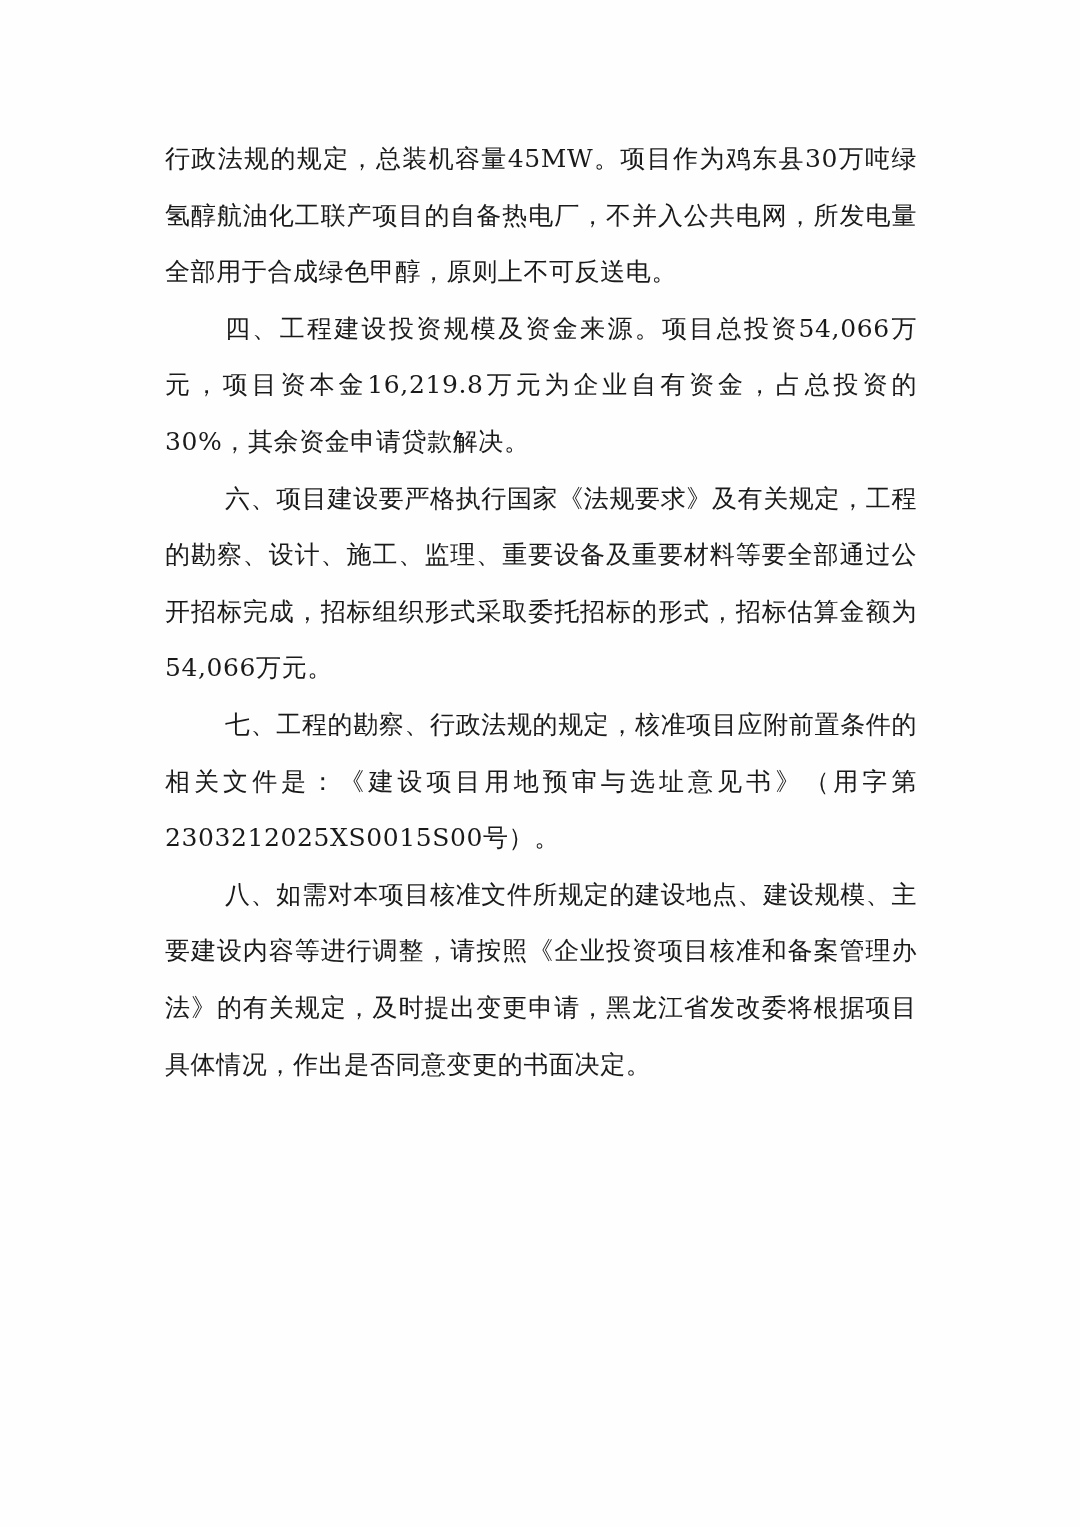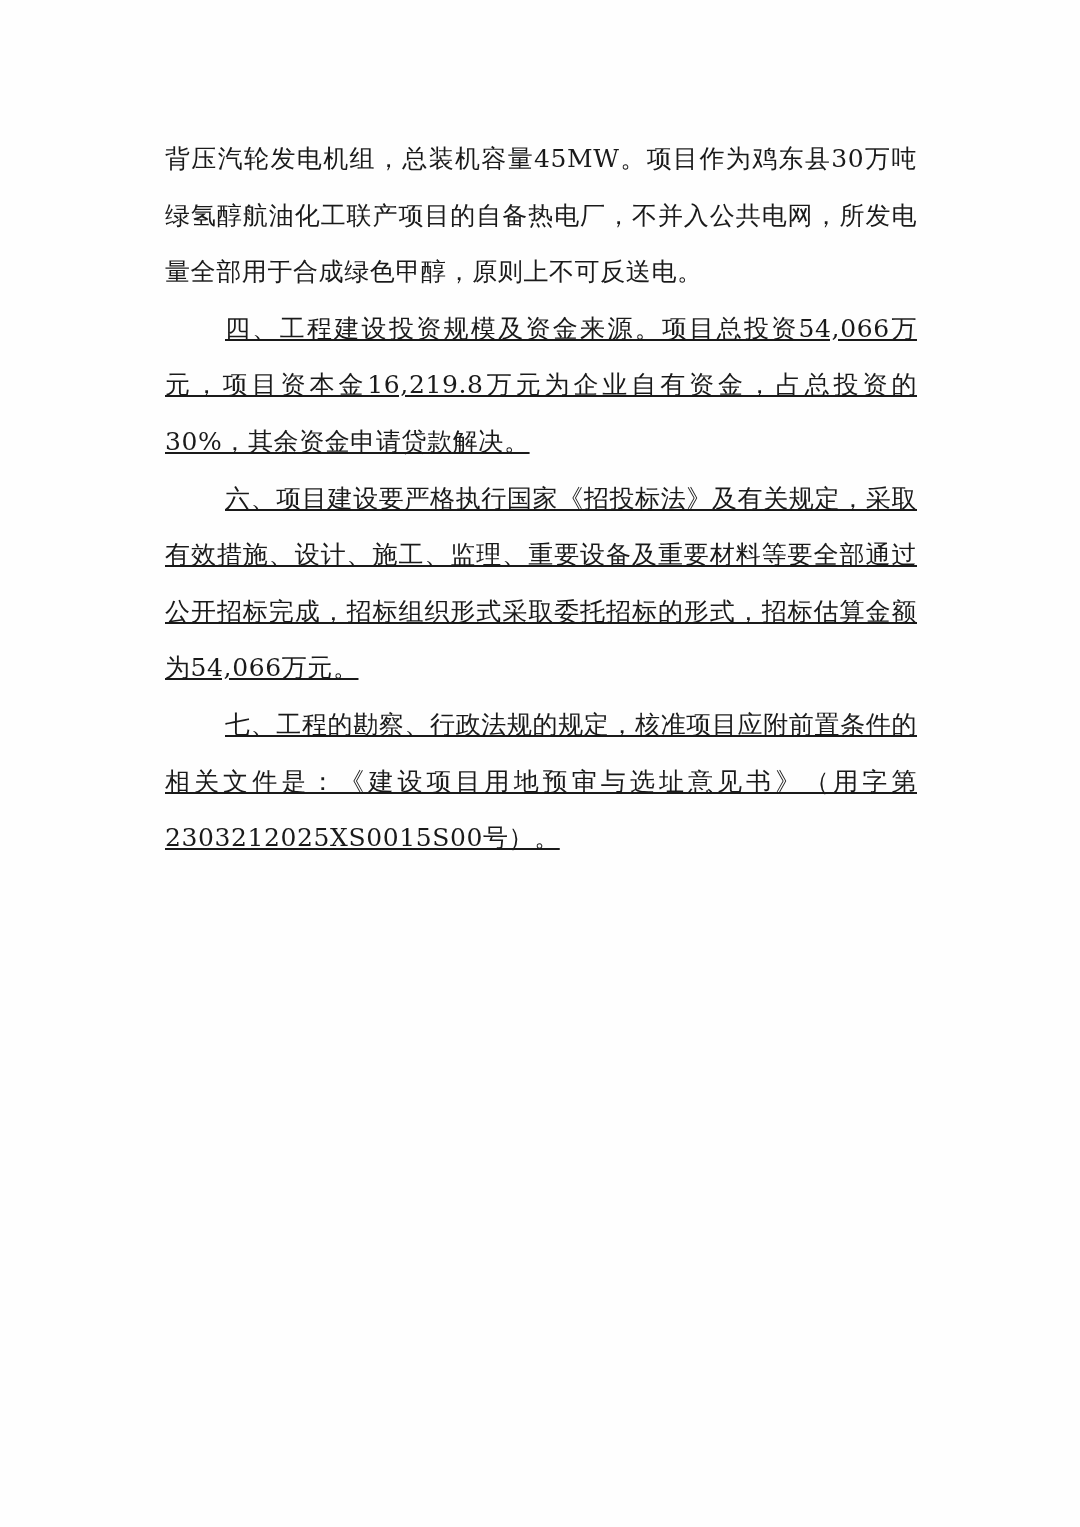--- a/index.html
+++ b/index.html
@@ -33,26 +33,26 @@
       text-align: justify;
       text-justify: inter-character;
       letter-spacing: 0.6px;
     }
     .para {
       margin: 0;
       padding: 0;
     }
     .para.indent {
       text-indent: 60px;
-      text-decoration: underline;
     }
   </style>
 </head>
 <body>
 
 <div class="page">
   <div class="body-text">
-    <p class="para">背压汽轮发电机组，总装机容量45MW。项目作为鸡东县30万吨绿氢醇航油化工联产项目的自备热电厂，不并入公共电网，所发电量全部用于合成绿色甲醇，原则上不可反送电。</p>
+    <p class="para">行政法规的规定，总装机容量45MW。项目作为鸡东县30万吨绿氢醇航油化工联产项目的自备热电厂，不并入公共电网，所发电量全部用于合成绿色甲醇，原则上不可反送电。</p>
     <p class="para indent">四、工程建设投资规模及资金来源。项目总投资54,066万元，项目资本金16,219.8万元为企业自有资金，占总投资的30%，其余资金申请贷款解决。</p>
-    <p class="para indent">六、项目建设要严格执行国家《招投标法》及有关规定，采取有效措施、设计、施工、监理、重要设备及重要材料等要全部通过公开招标完成，招标组织形式采取委托招标的形式，招标估算金额为54,066万元。</p>
+    <p class="para indent">六、项目建设要严格执行国家《法规要求》及有关规定，工程的勘察、设计、施工、监理、重要设备及重要材料等要全部通过公开招标完成，招标组织形式采取委托招标的形式，招标估算金额为54,066万元。</p>
     <p class="para indent">七、工程的勘察、行政法规的规定，核准项目应附前置条件的相关文件是：《建设项目用地预审与选址意见书》（用字第2303212025XS0015S00号）。</p>
+    <p class="para indent">八、如需对本项目核准文件所规定的建设地点、建设规模、主要建设内容等进行调整，请按照《企业投资项目核准和备案管理办法》的有关规定，及时提出变更申请，黑龙江省发改委将根据项目具体情况，作出是否同意变更的书面决定。</p>
   </div>
 </div>
 
 </body></html>

